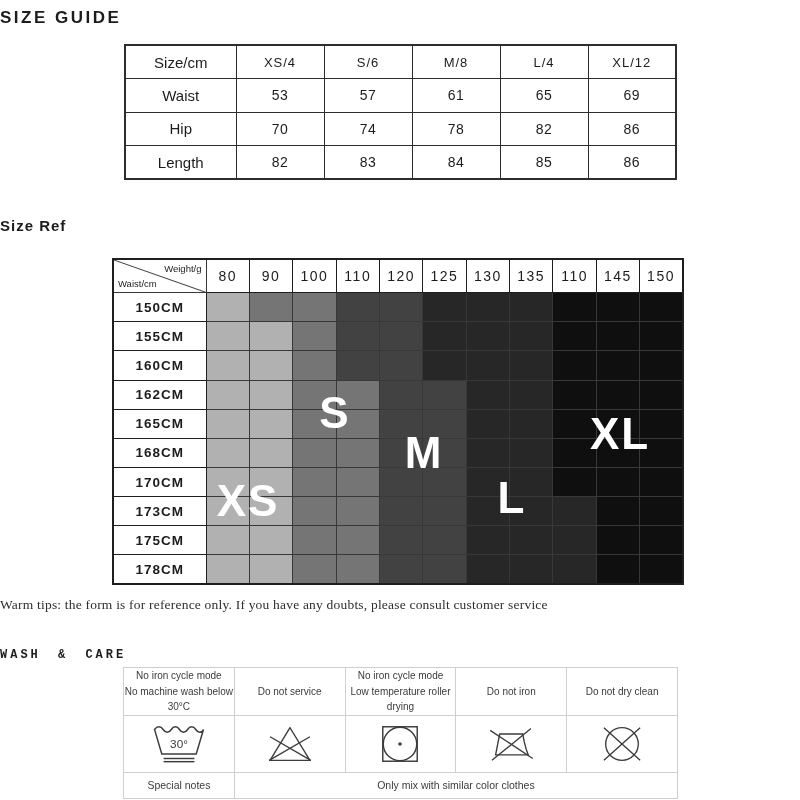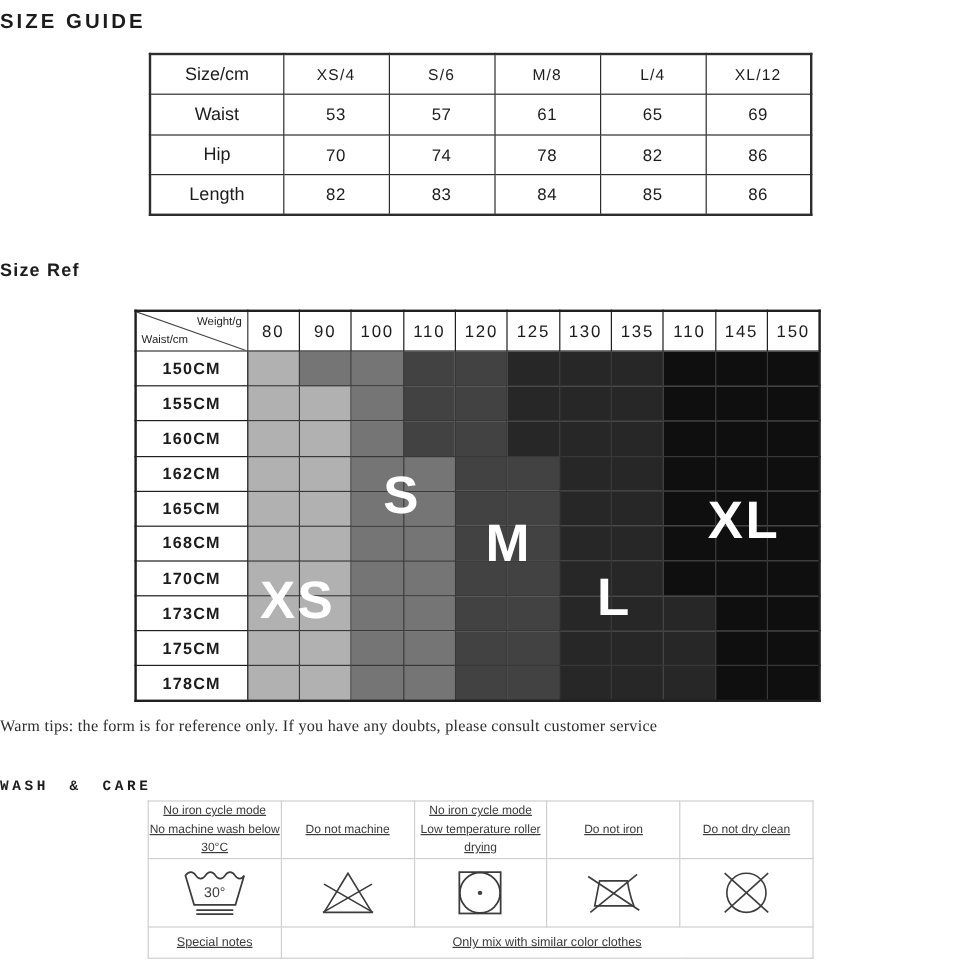--- a/index.html
+++ b/index.html
@@ -32,21 +32,21 @@
   .hm-corner svg{position:absolute;left:0;top:0;width:100%;height:100%;}
   .hm-corner .corner-top{position:absolute;top:3px;right:4px;font-size:9.5px;color:#222;}
   .hm-corner .corner-bottom{position:absolute;bottom:3px;left:4px;font-size:9.5px;color:#222;}
   .hm-label{position:absolute;color:#fff;font-weight:700;font-size:44px;letter-spacing:2px;
             transform:translate(-50%,-54%);line-height:1;white-space:nowrap;}
 
   
   table.care{position:absolute;left:123px;top:667px;width:555px;border-collapse:collapse;
              table-layout:fixed;}
   table.care td{border:1px solid #cfcfcf;text-align:center;vertical-align:middle;
-                color:#3b3b3b;padding:0;text-decoration:underline;}
+                color:#3b3b3b;padding:0;}
   .care .care-hdr{height:44px;font-size:10px;line-height:1.55;}
   .care .care-icon-cell{height:56px;}
   .care .care-note{height:25px;font-size:10.5px;}
   .care svg{display:block;margin:0 auto;}
 </style>
 </head>
 <body>
 
 <div class="canvas">
 
@@ -290,21 +290,21 @@
   <div class="center-text wash-title">WASH &amp; CARE</div>
 
   <table class="care">
     <tbody>
         <tr>
           <td class="care-hdr">
             <div>No iron cycle mode</div>
             <div>No machine wash below 30°C</div>
           </td>
           <td class="care-hdr">
-            <div>Do not machine</div>
+            <div>Do not service</div>
           </td>
           <td class="care-hdr">
             <div>No iron cycle mode</div>
             <div>Low temperature roller drying</div>
           </td>
           <td class="care-hdr">
             <div>Do not iron</div>
           </td>
           <td class="care-hdr">
             <div>Do not dry clean</div>

